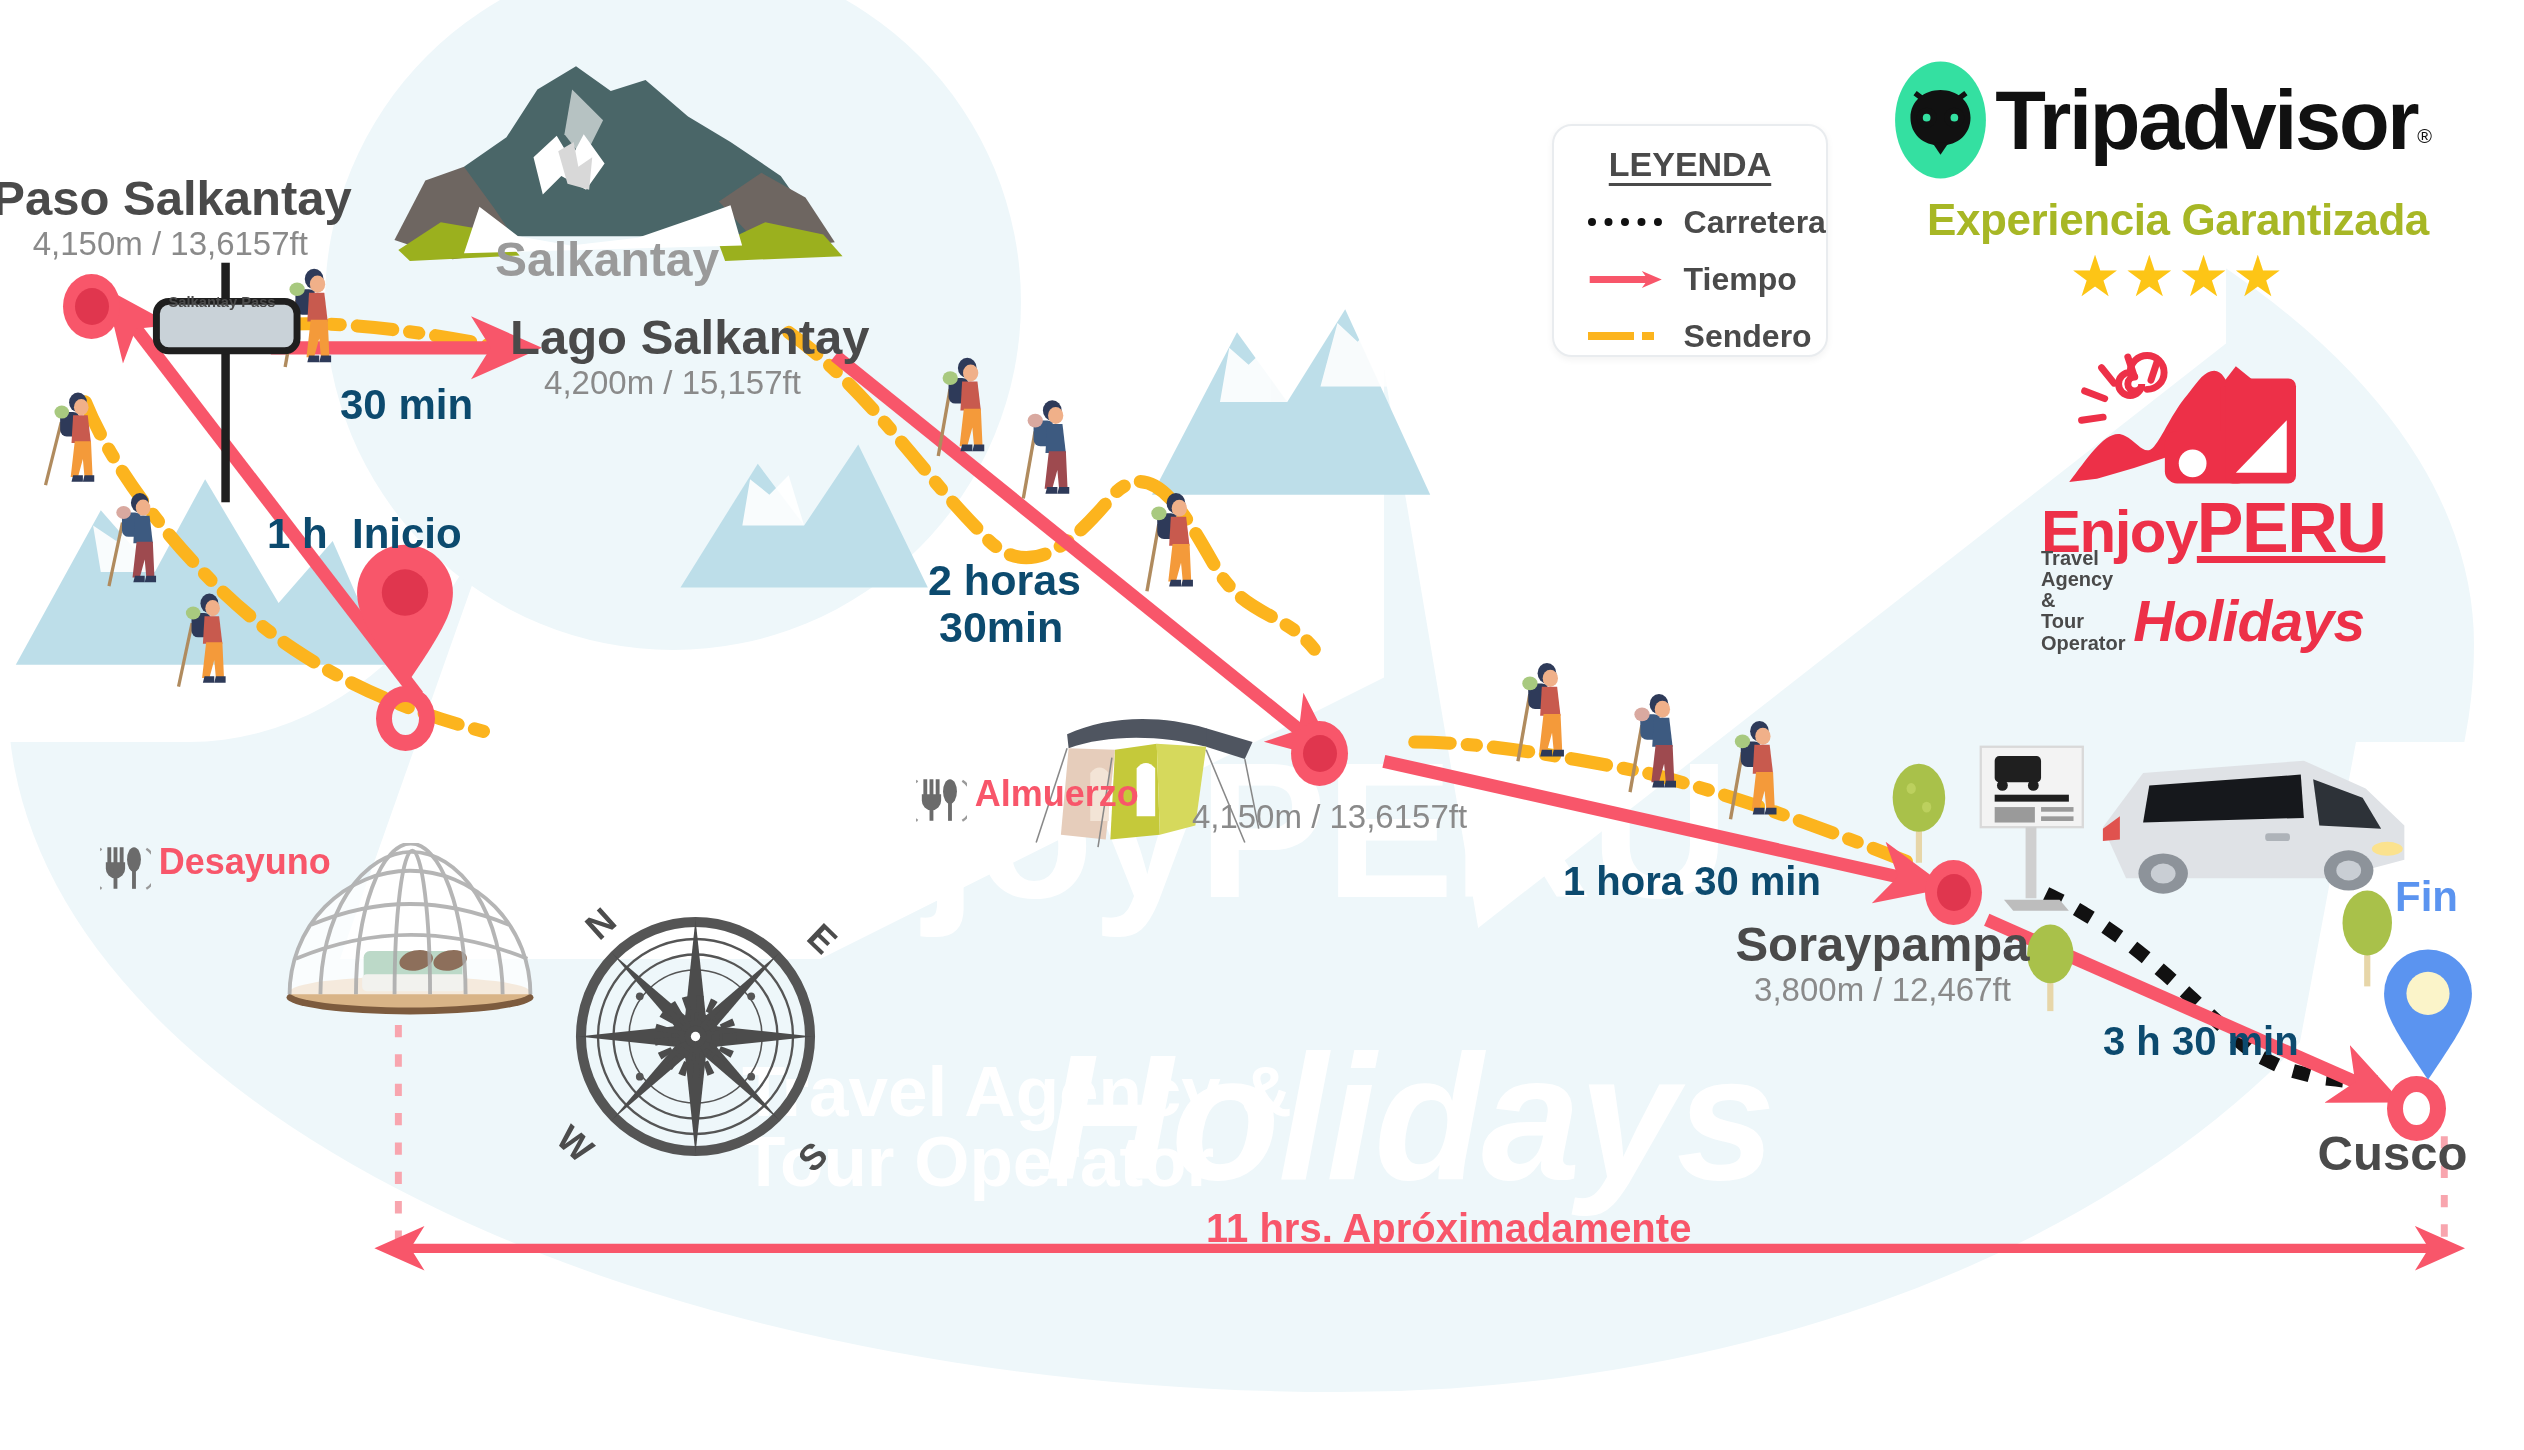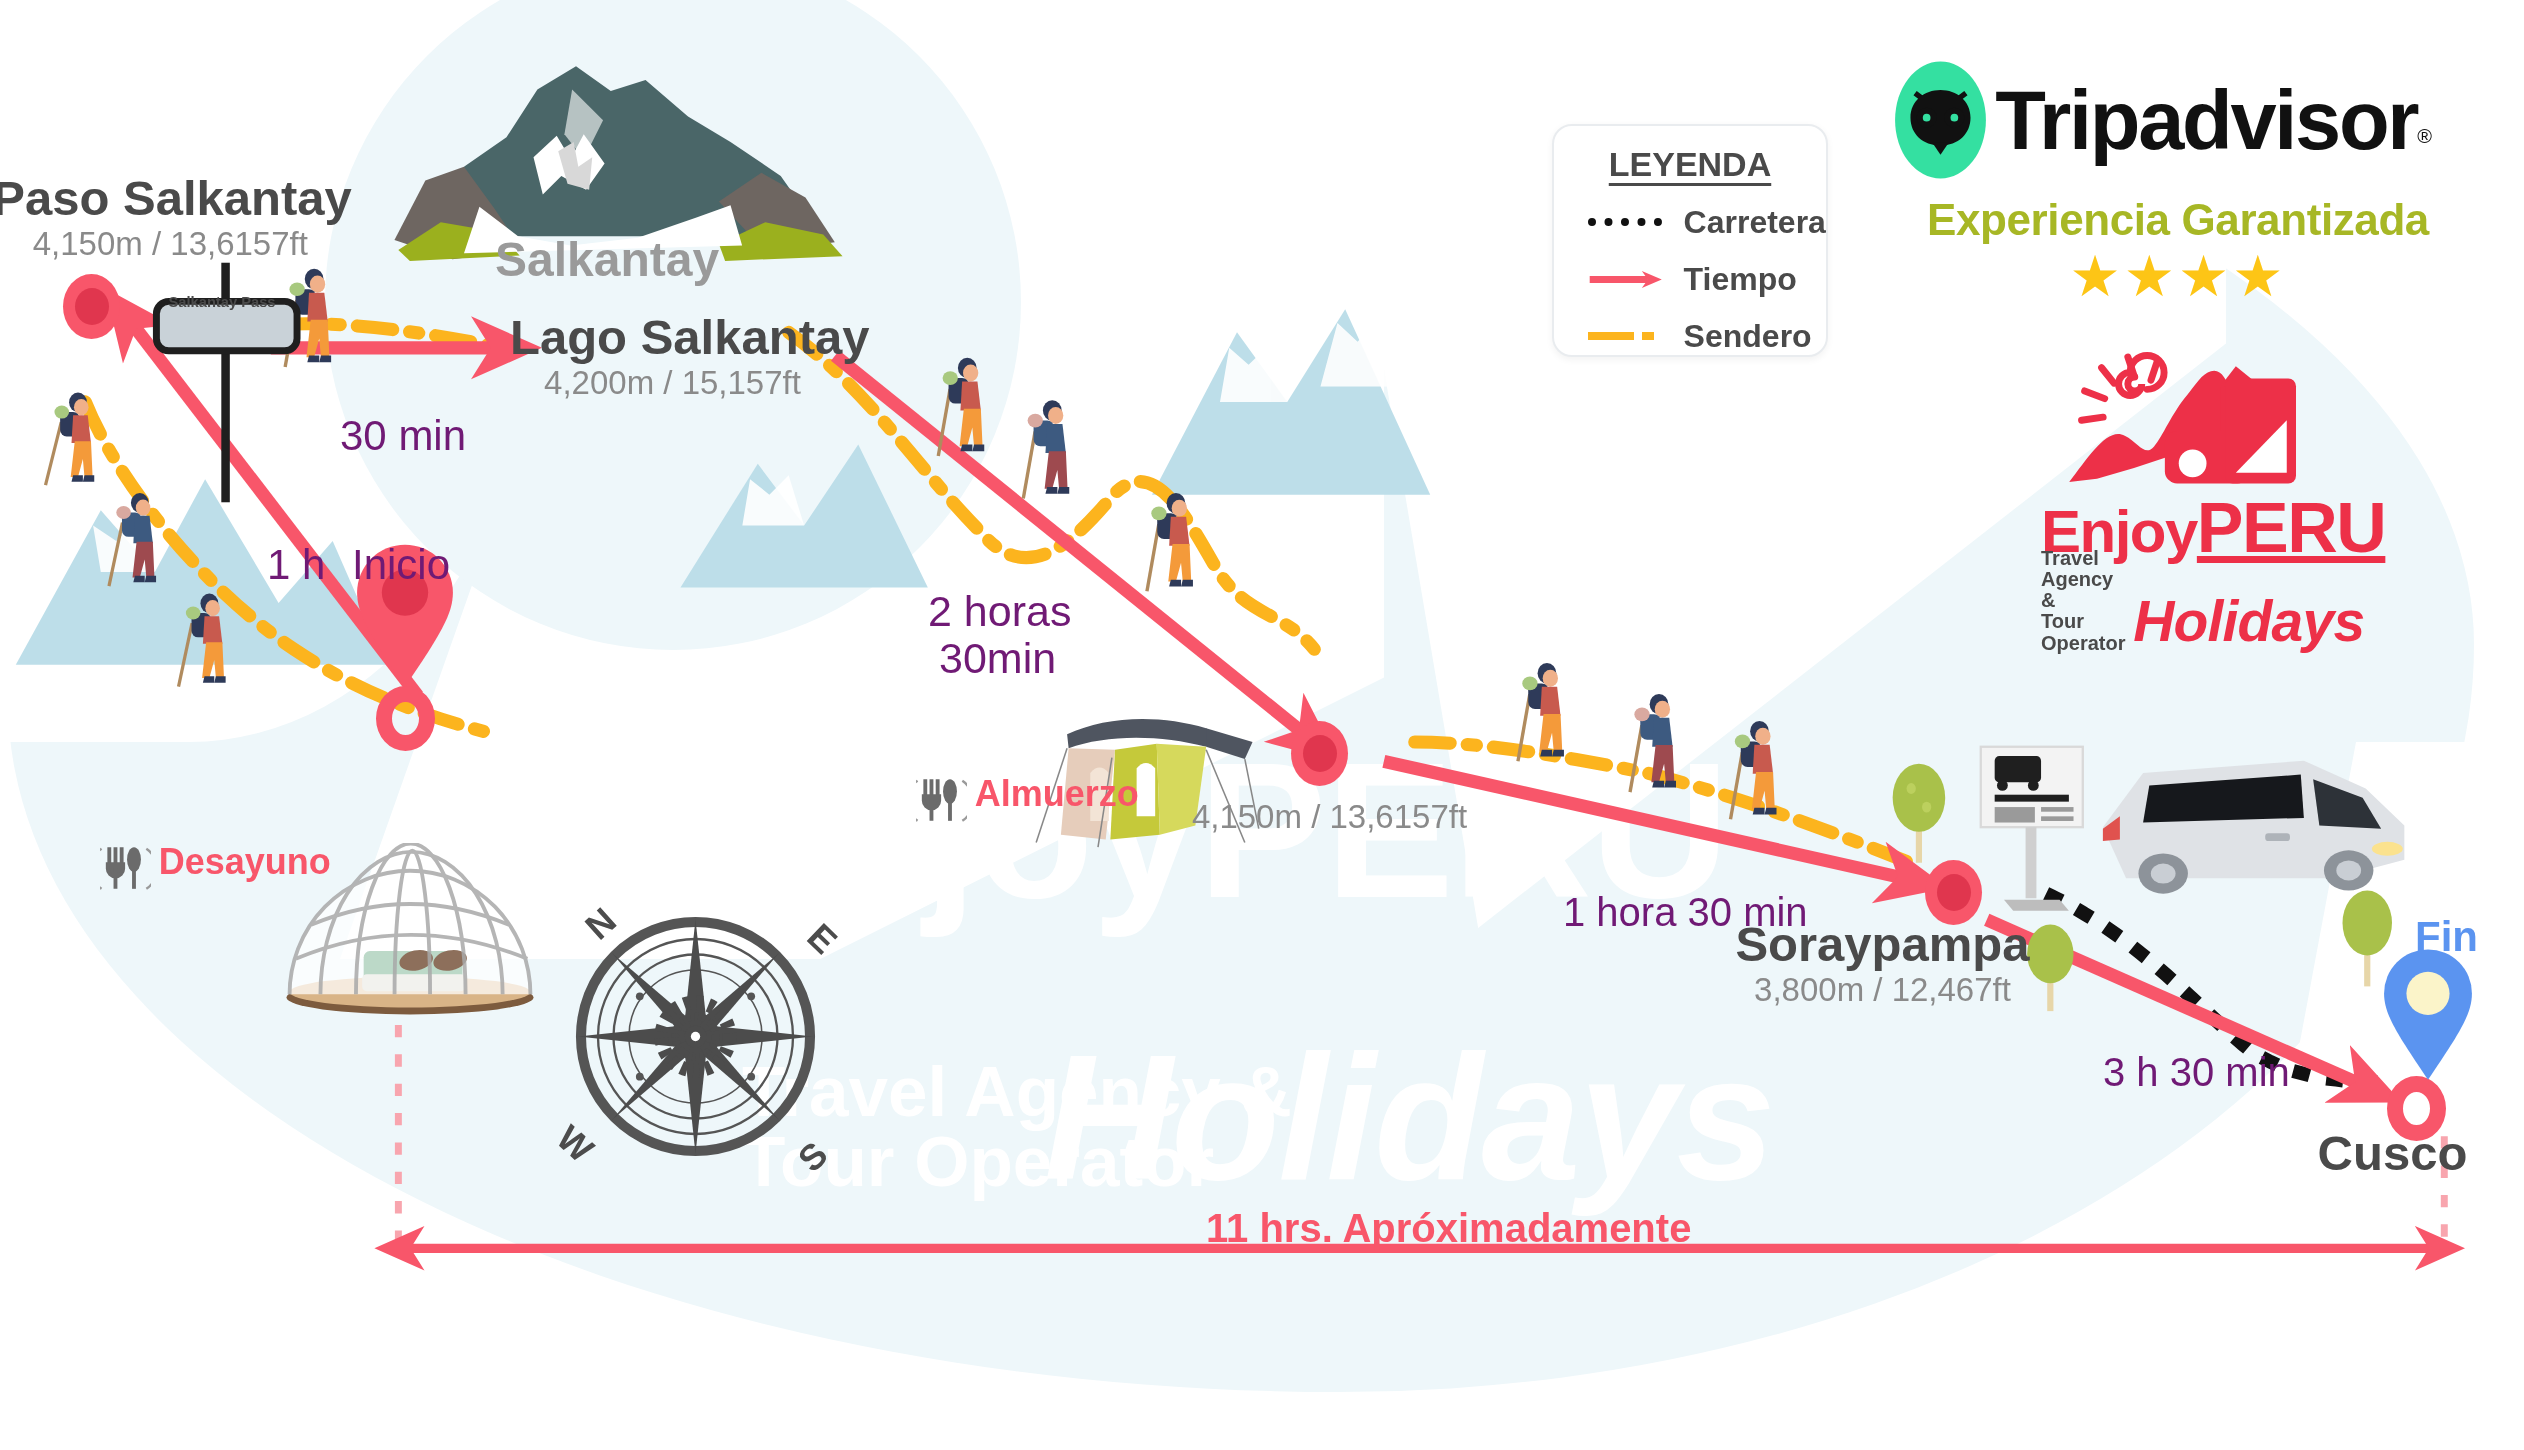--- a/index.html
+++ b/index.html
@@ -26,21 +26,21 @@
   .place .alt{font-size:33px;font-weight:500;color:#8a8a8a;white-space:nowrap;margin-top:1.5px;}
 
   
   .dot-filled{position:absolute;width:57px;height:65px;border-radius:50%;
               background:#f8566a;display:flex;align-items:center;justify-content:center;}
   .dot-filled::after{content:"";width:34px;height:37px;border-radius:50%;background:#e0364e;}
   .dot-ring{position:absolute;width:59px;height:65px;border-radius:50%;
             border:16px solid #f8566a;box-sizing:border-box;background:transparent;}
 
   
-  .tlabel{position:absolute;color:#701a75;font-weight:400;white-space:nowrap;line-height:1.05;margin-top:31px;}
+  .tlabel{position:absolute;color:#0c4a6e;font-weight:700;white-space:nowrap;line-height:1.05;}
 
   
   .meal{position:absolute;display:flex;align-items:flex-start;gap:7.7px;}
   .meal .txt{color:#f8566a;font-size:36px;font-weight:700;white-space:nowrap;}
 
   
   #legend{position:absolute;left:1552px;top:124px;width:272px;height:229px;
           background:#ffffff;border:2.3px solid #e9ecef;border-radius:20px;
           box-shadow:0 2.3px 7.7px rgba(0,0,0,.05);}
   #legend .ltitle{text-align:center;font-size:34px;font-weight:700;color:#4a4a4a;
@@ -440,21 +440,21 @@
   <svg width="102" height="147" style="position:absolute;left:354px;top:543px;" viewBox="0 0 132 190">
     <path d="M66 186 C 20 118, 4 92, 4 64 A 62 62 0 1 1 128 64 C 128 92, 112 118, 66 186 Z" fill="#f8566a"></path>
     <circle cx="66" cy="64" r="30" fill="#e0364e"></circle>
   </svg>
   <div class="tlabel" style="left:352px;top:512px;font-size:42px;">Inicio</div>
 
   <svg width="94" height="136" style="position:absolute;left:2381px;top:947px;" viewBox="0 0 122 176">
     <path d="M61 172 C 19 110, 4 86, 4 60 A 57 57 0 1 1 118 60 C 118 86, 103 110, 61 172 Z" fill="#5b94f0"></path>
     <circle cx="61" cy="60" r="28" fill="#fbf4c9"></circle>
   </svg>
-  <div class="fin-lbl" style="left:2395px;top:913px;margin-left:20px;">Fin</div>
+  <div class="fin-lbl" style="left:2395px;top:873px;">Fin</div>
 
   <div class="tlabel" style="left:267px;top:512px;font-size:42px;">1 h</div>
   <div class="tlabel" style="left:340px;top:383px;font-size:42px;">30 min</div>
   <div class="tlabel" style="left:928px;top:558px;font-size:43px;">2 horas</div>
   <div class="tlabel" style="left:939px;top:605px;font-size:43px;">30min</div>
   <div class="tlabel" style="left:1563px;top:860px;font-size:40px;">1 hora 30 min</div>
   <div class="tlabel" style="left:2103px;top:1020px;font-size:40px;">3 h 30 min</div>
 
   <div class="meal" style="left:100px;top:841px;">
     <svg width="51" height="54" viewBox="0 0 66 70">

